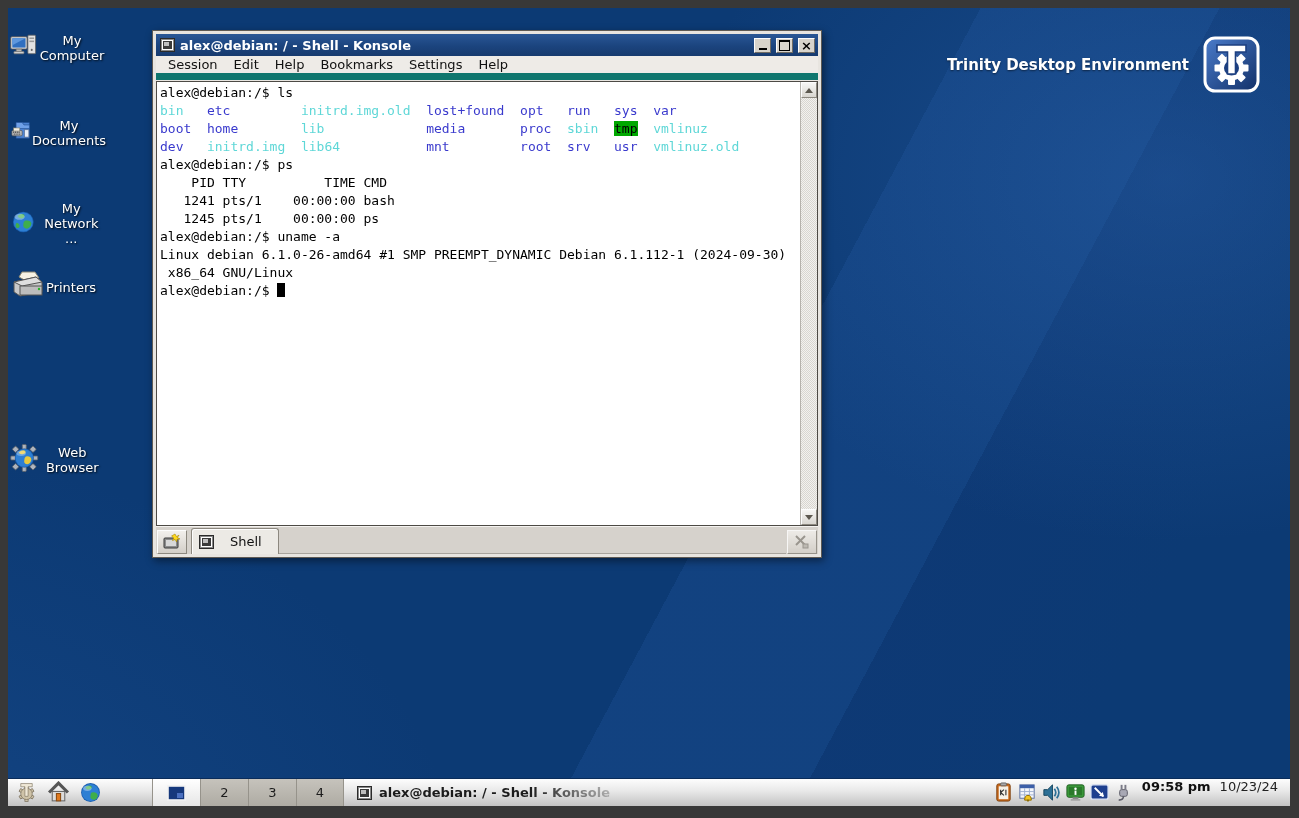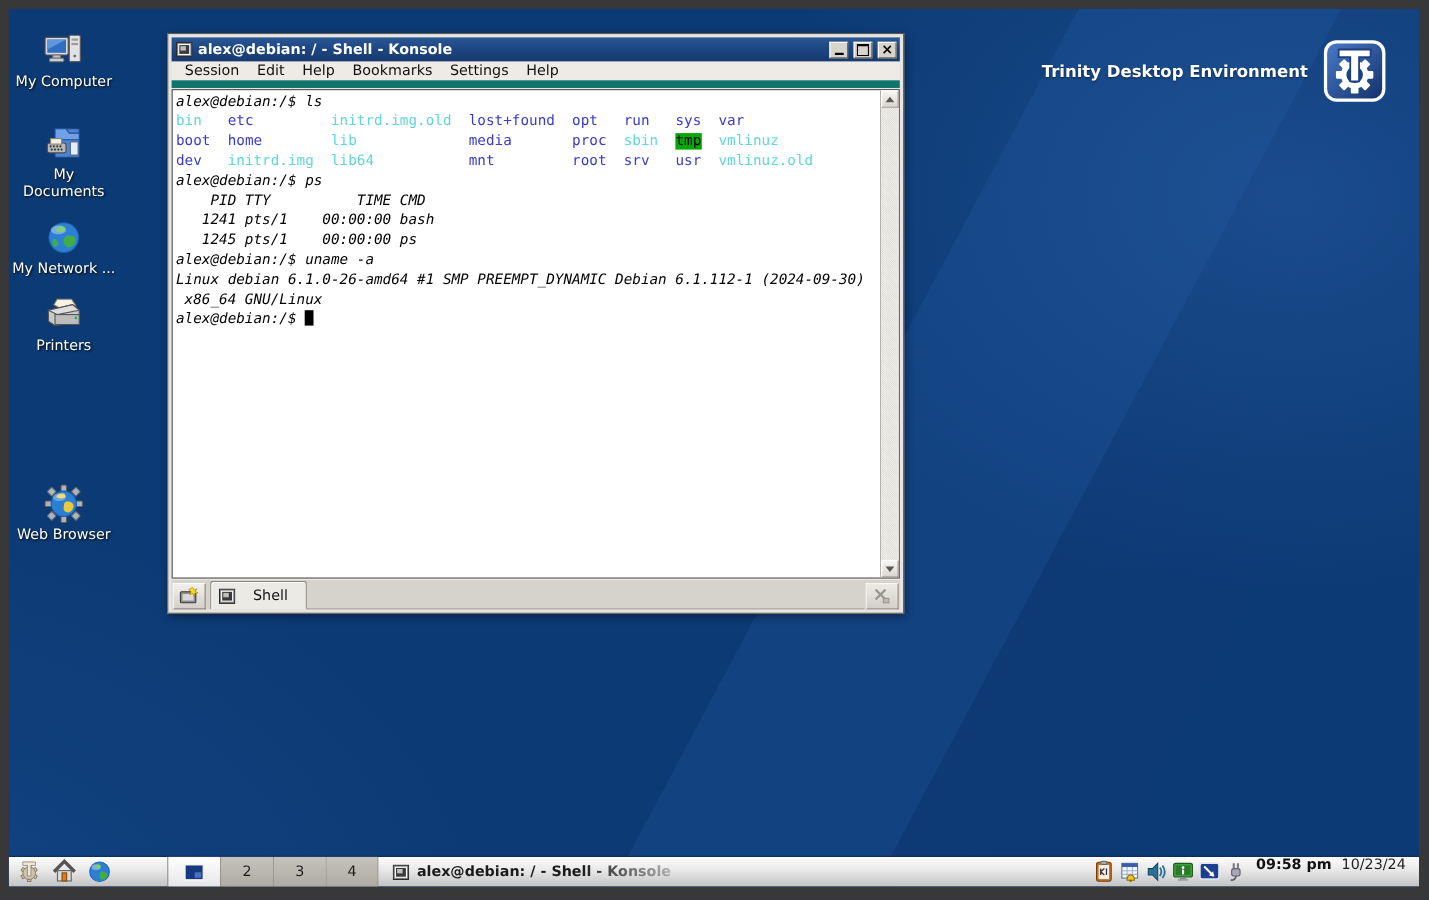--- a/index.html
+++ b/index.html
@@ -11,21 +11,21 @@
     position:absolute; left:8px; top:8px; width:1282px; height:798px;
     background:
       radial-gradient(ellipse 700px 520px at 1160px 170px, rgba(48,104,178,.38), transparent 70%),
       linear-gradient(118deg, transparent 57%, rgba(32,84,156,.30) 57%, rgba(32,84,156,.30) 71%, rgba(16,56,118,.38) 71%, transparent 86%),
       radial-gradient(ellipse 820px 620px at -120px 880px, rgba(38,94,168,.30), transparent 70%),
       #0c3a74;
     overflow:hidden;
   }
 
   
-  .desk { position:absolute; left:2px; width:96px; display:flex; flex-direction:column; align-items:center; cursor:default; }
+  .desk { position:absolute; left:2px; width:96px; display:flex; flex-direction:row; align-items:center; cursor:default; }
   .desk svg { width:36px; height:36px; }
   .desk .lbl { margin-top:3px; color:#fff; font-size:13px; line-height:15px; text-align:center; text-shadow:1px 1px 2px rgba(0,0,0,.9); }
 
   
   .branding { position:absolute; top:28px; right:30px; display:flex; align-items:center; gap:14px; }
   .branding .btxt { color:#fff; font-size:15px; font-weight:bold; text-shadow:0 1px 2px rgba(0,0,0,.5); }
 
   
   .window { position:absolute; left:144px; top:22px; width:670px; height:528px;
     background:#e8e5e0; border:1px solid #5e5a54; box-shadow:2px 3px 8px rgba(0,0,0,.45);
@@ -39,21 +39,21 @@
   .winbtn.max::after { content:""; width:9px; height:8px; border:1px solid #000; border-top-width:2px; }
   .winbtn.cls  { font-size:13px; font-weight:bold; color:#000; line-height:1; }
 
   .menubar { height:24px; background:#eeebe7; border-bottom:7px solid #0f766e; display:flex; align-items:center; padding-left:4px; }
   .menubar span { font-size:13px; color:#111; padding:3px 8px; }
 
   .termwrap { flex:1; position:relative; border:1px solid #4d4a45; background:#fff; margin-top:1px; overflow:hidden; }
   .termout { position:absolute; left:0; top:0; right:17px; bottom:0; padding:2px 0 0 3px;
     font-family:"DejaVu Sans Mono","Liberation Mono",monospace; font-size:13px; line-height:18px; }
   .termout > div { white-space:pre; height:18px; }
-  .seg-p { color:#000;font-style:italic; }
+  .seg-p { color:#000; }
   .seg-d { color:var(--term-blue,#3a3acd); }
   .seg-s { color:var(--term-cyan,#5ed7d7); }
   .seg-t { color:#000; background:var(--term-green,#00a800); }
   .cursor { display:inline-block; width:8px; height:14px; background:#000; vertical-align:-2px; }
 
   .scrollbar { position:absolute; right:0; top:0; bottom:0; width:17px; border-left:1px solid #b5b2ac; }
   .sbtn { position:absolute; left:0; width:16px; height:16px; background:linear-gradient(#f6f6f4,#d9d6d0);
     border:1px solid; border-color:#fdfdfd #8c887f #8c887f #fdfdfd; display:flex; align-items:center; justify-content:center; }
   .sbtn.up { top:0; } .sbtn.down { bottom:0; }
   .arr-up { width:0;height:0;border-left:4px solid transparent;border-right:4px solid transparent;border-bottom:5px solid #5c584f; }

